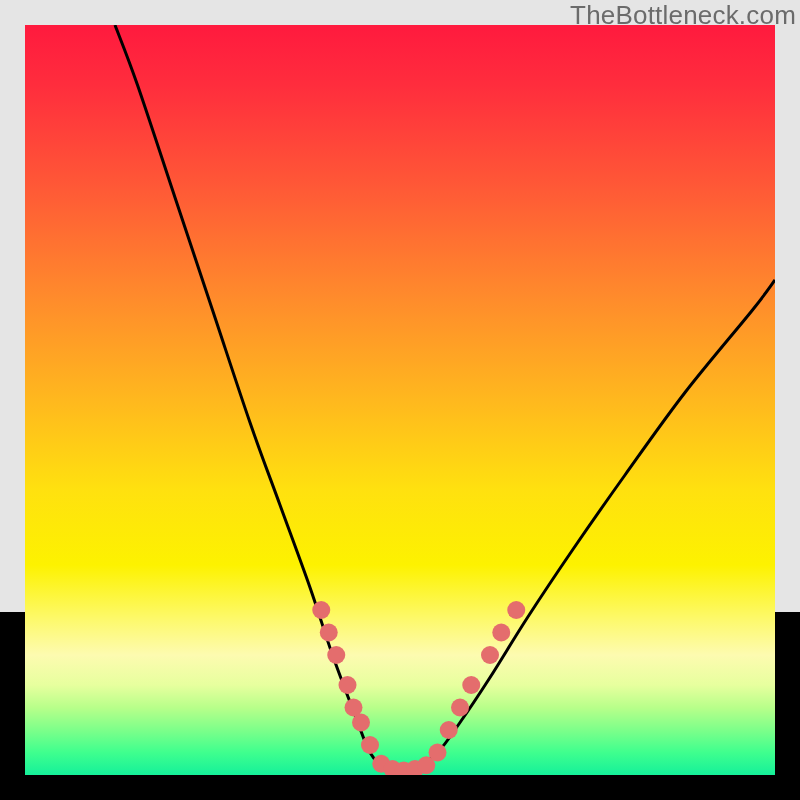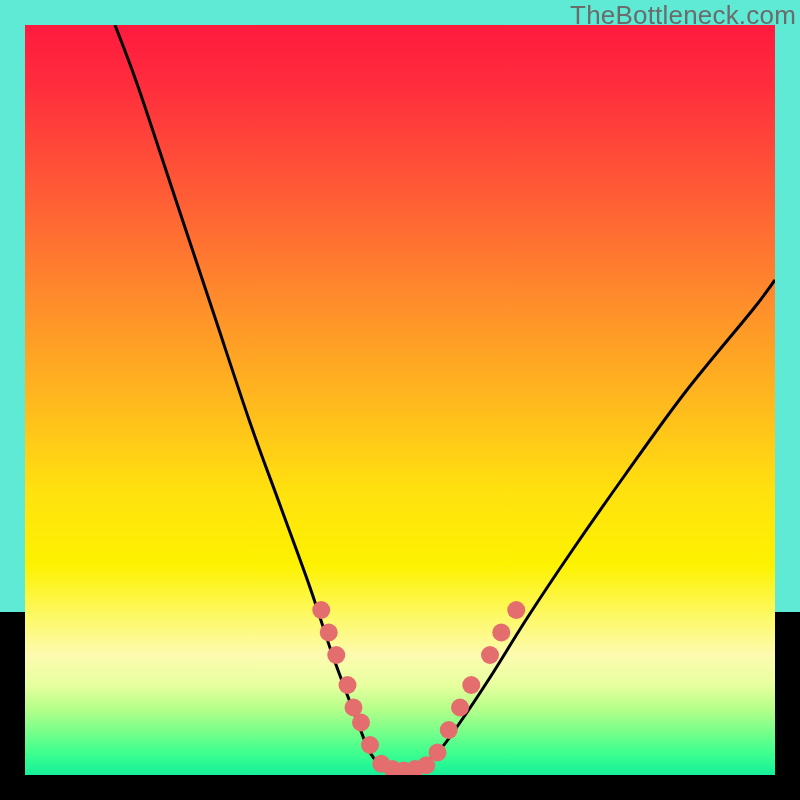--- a/index.html
+++ b/index.html
@@ -7,21 +7,21 @@
     padding: 0;
     width: 800px;
     height: 800px;
     background: #000;
     overflow: hidden;
   }
   .chart-container {
     position: relative;
     width: 800px;
     height: 612px;
-    background: #5eead4;
+    background: #e5e5e5;
   }
   .plot-area {
     position: absolute;
     left: 25px;
     top: 25px;
     width: 750px;
     height: 750px;
     background: linear-gradient(to bottom,
       #ff1a3e 0%,
       #ff2d3d 8%,

